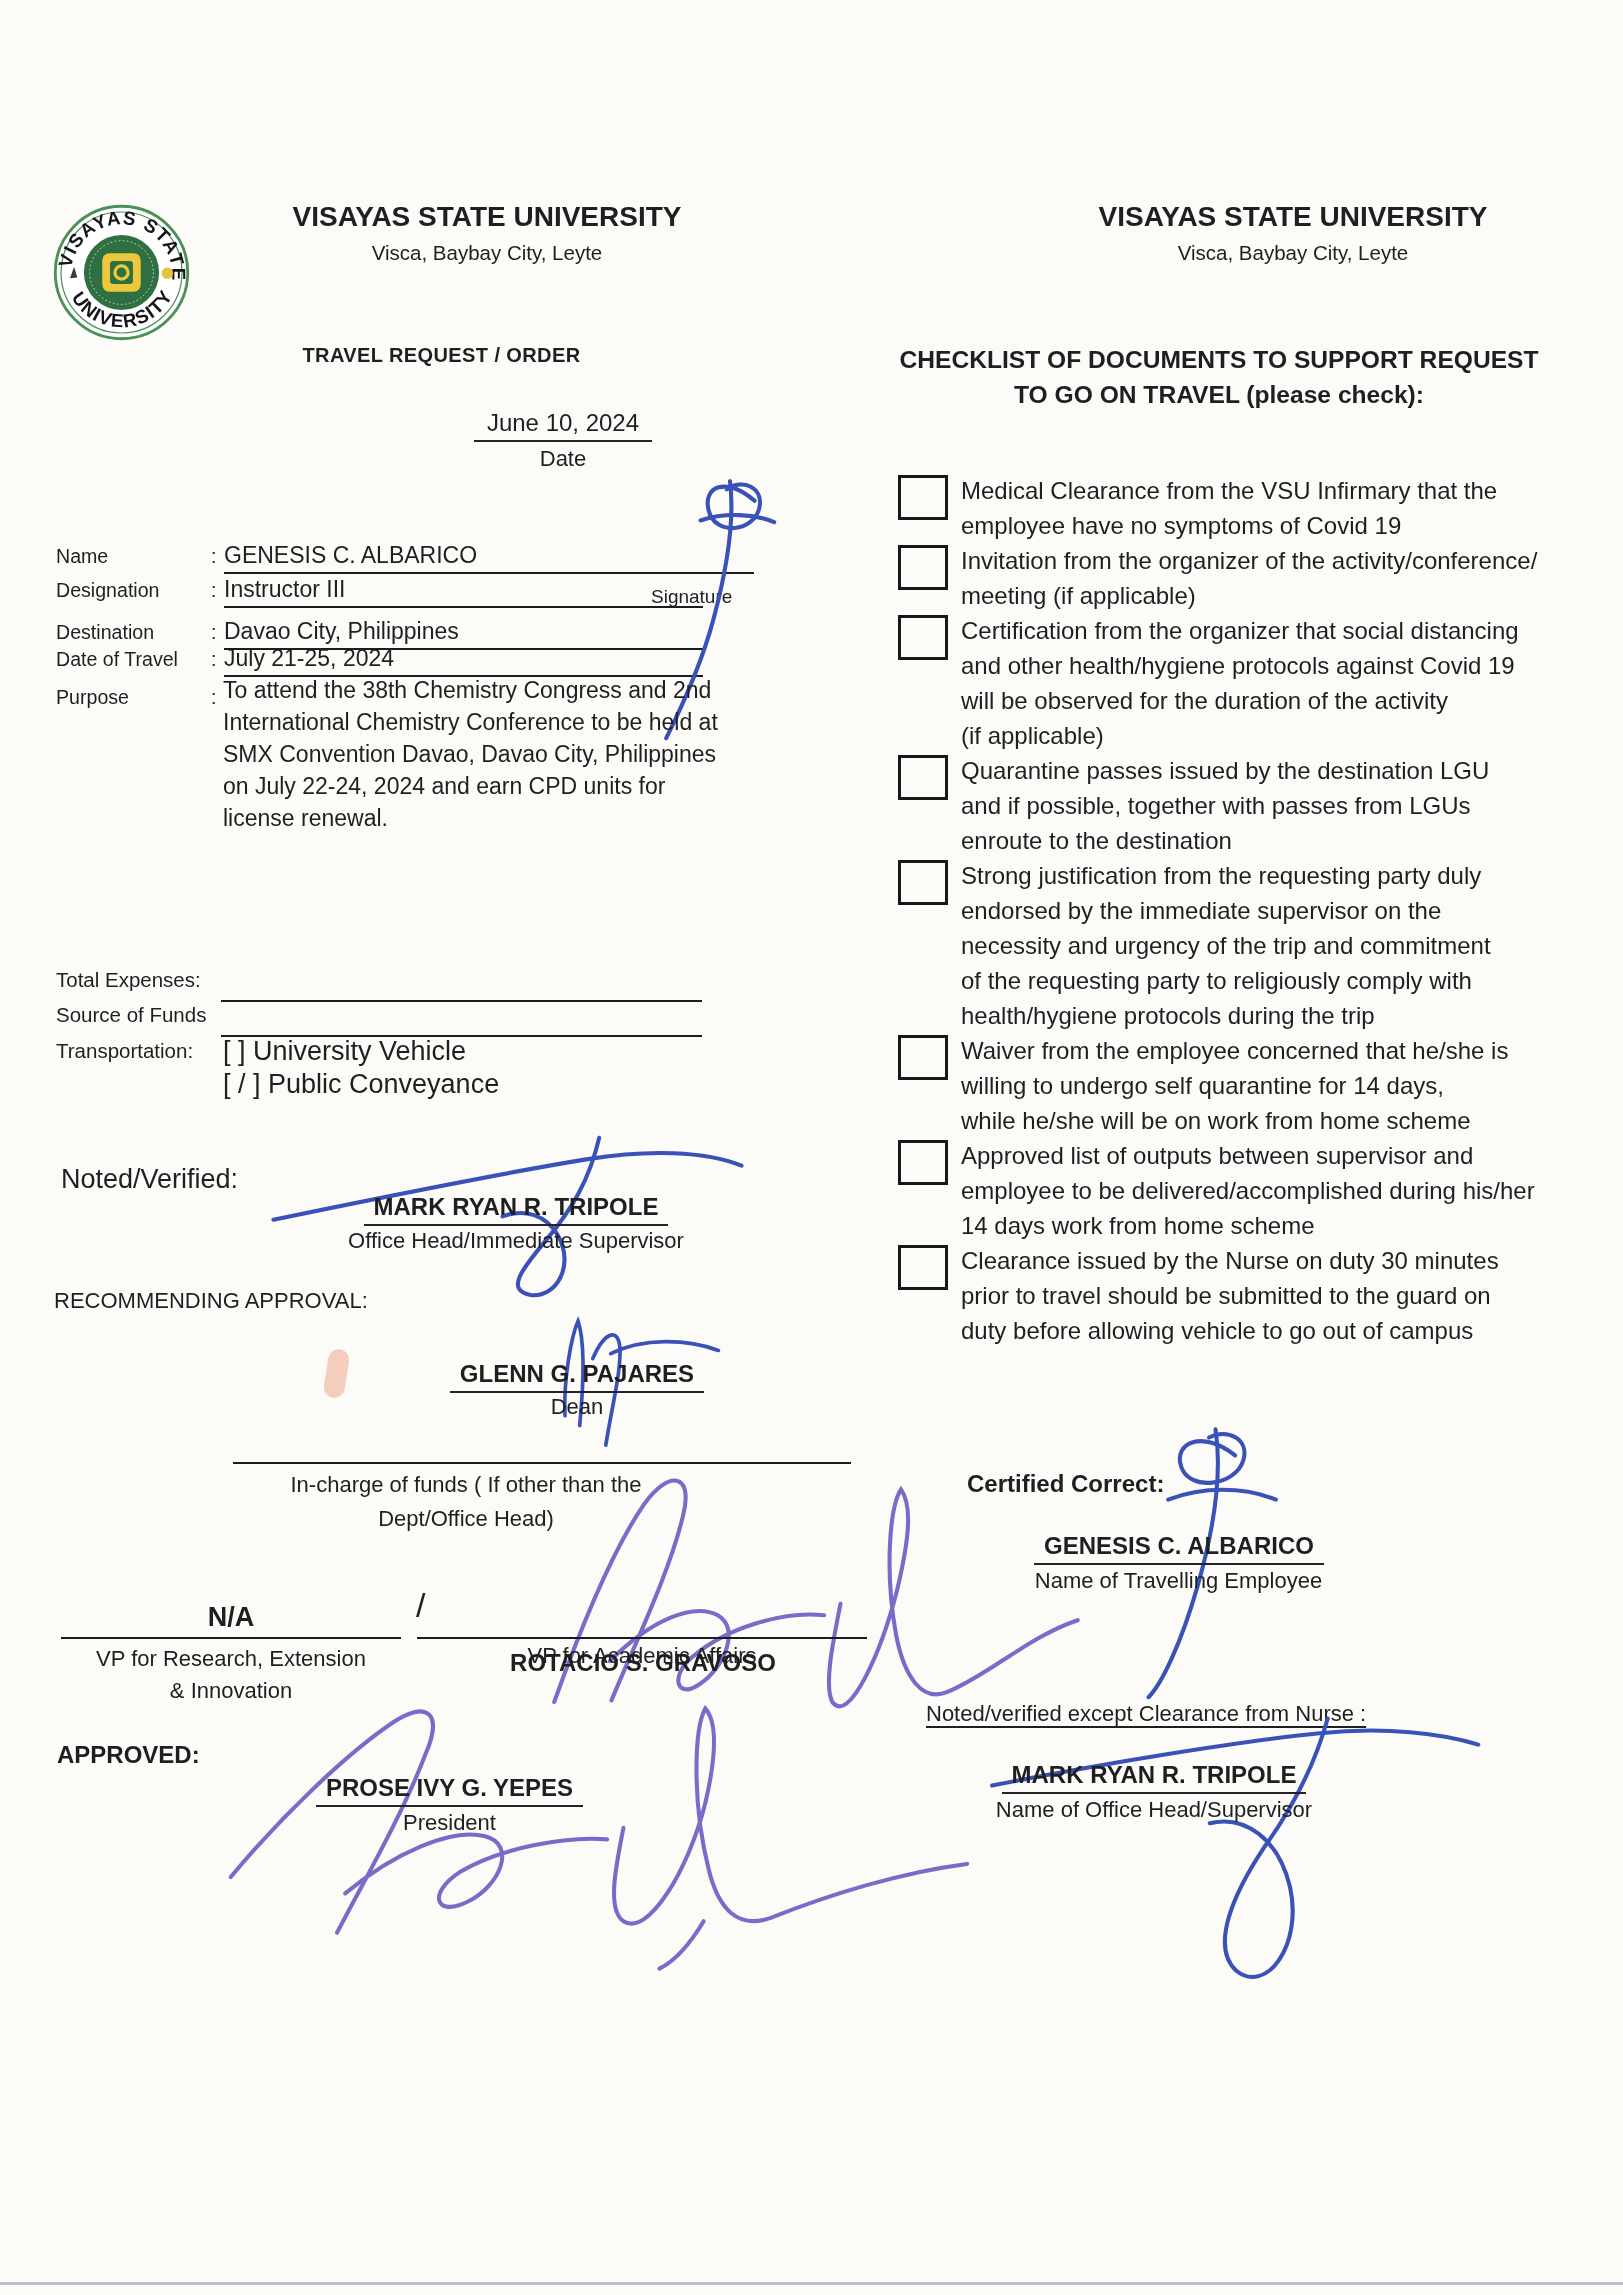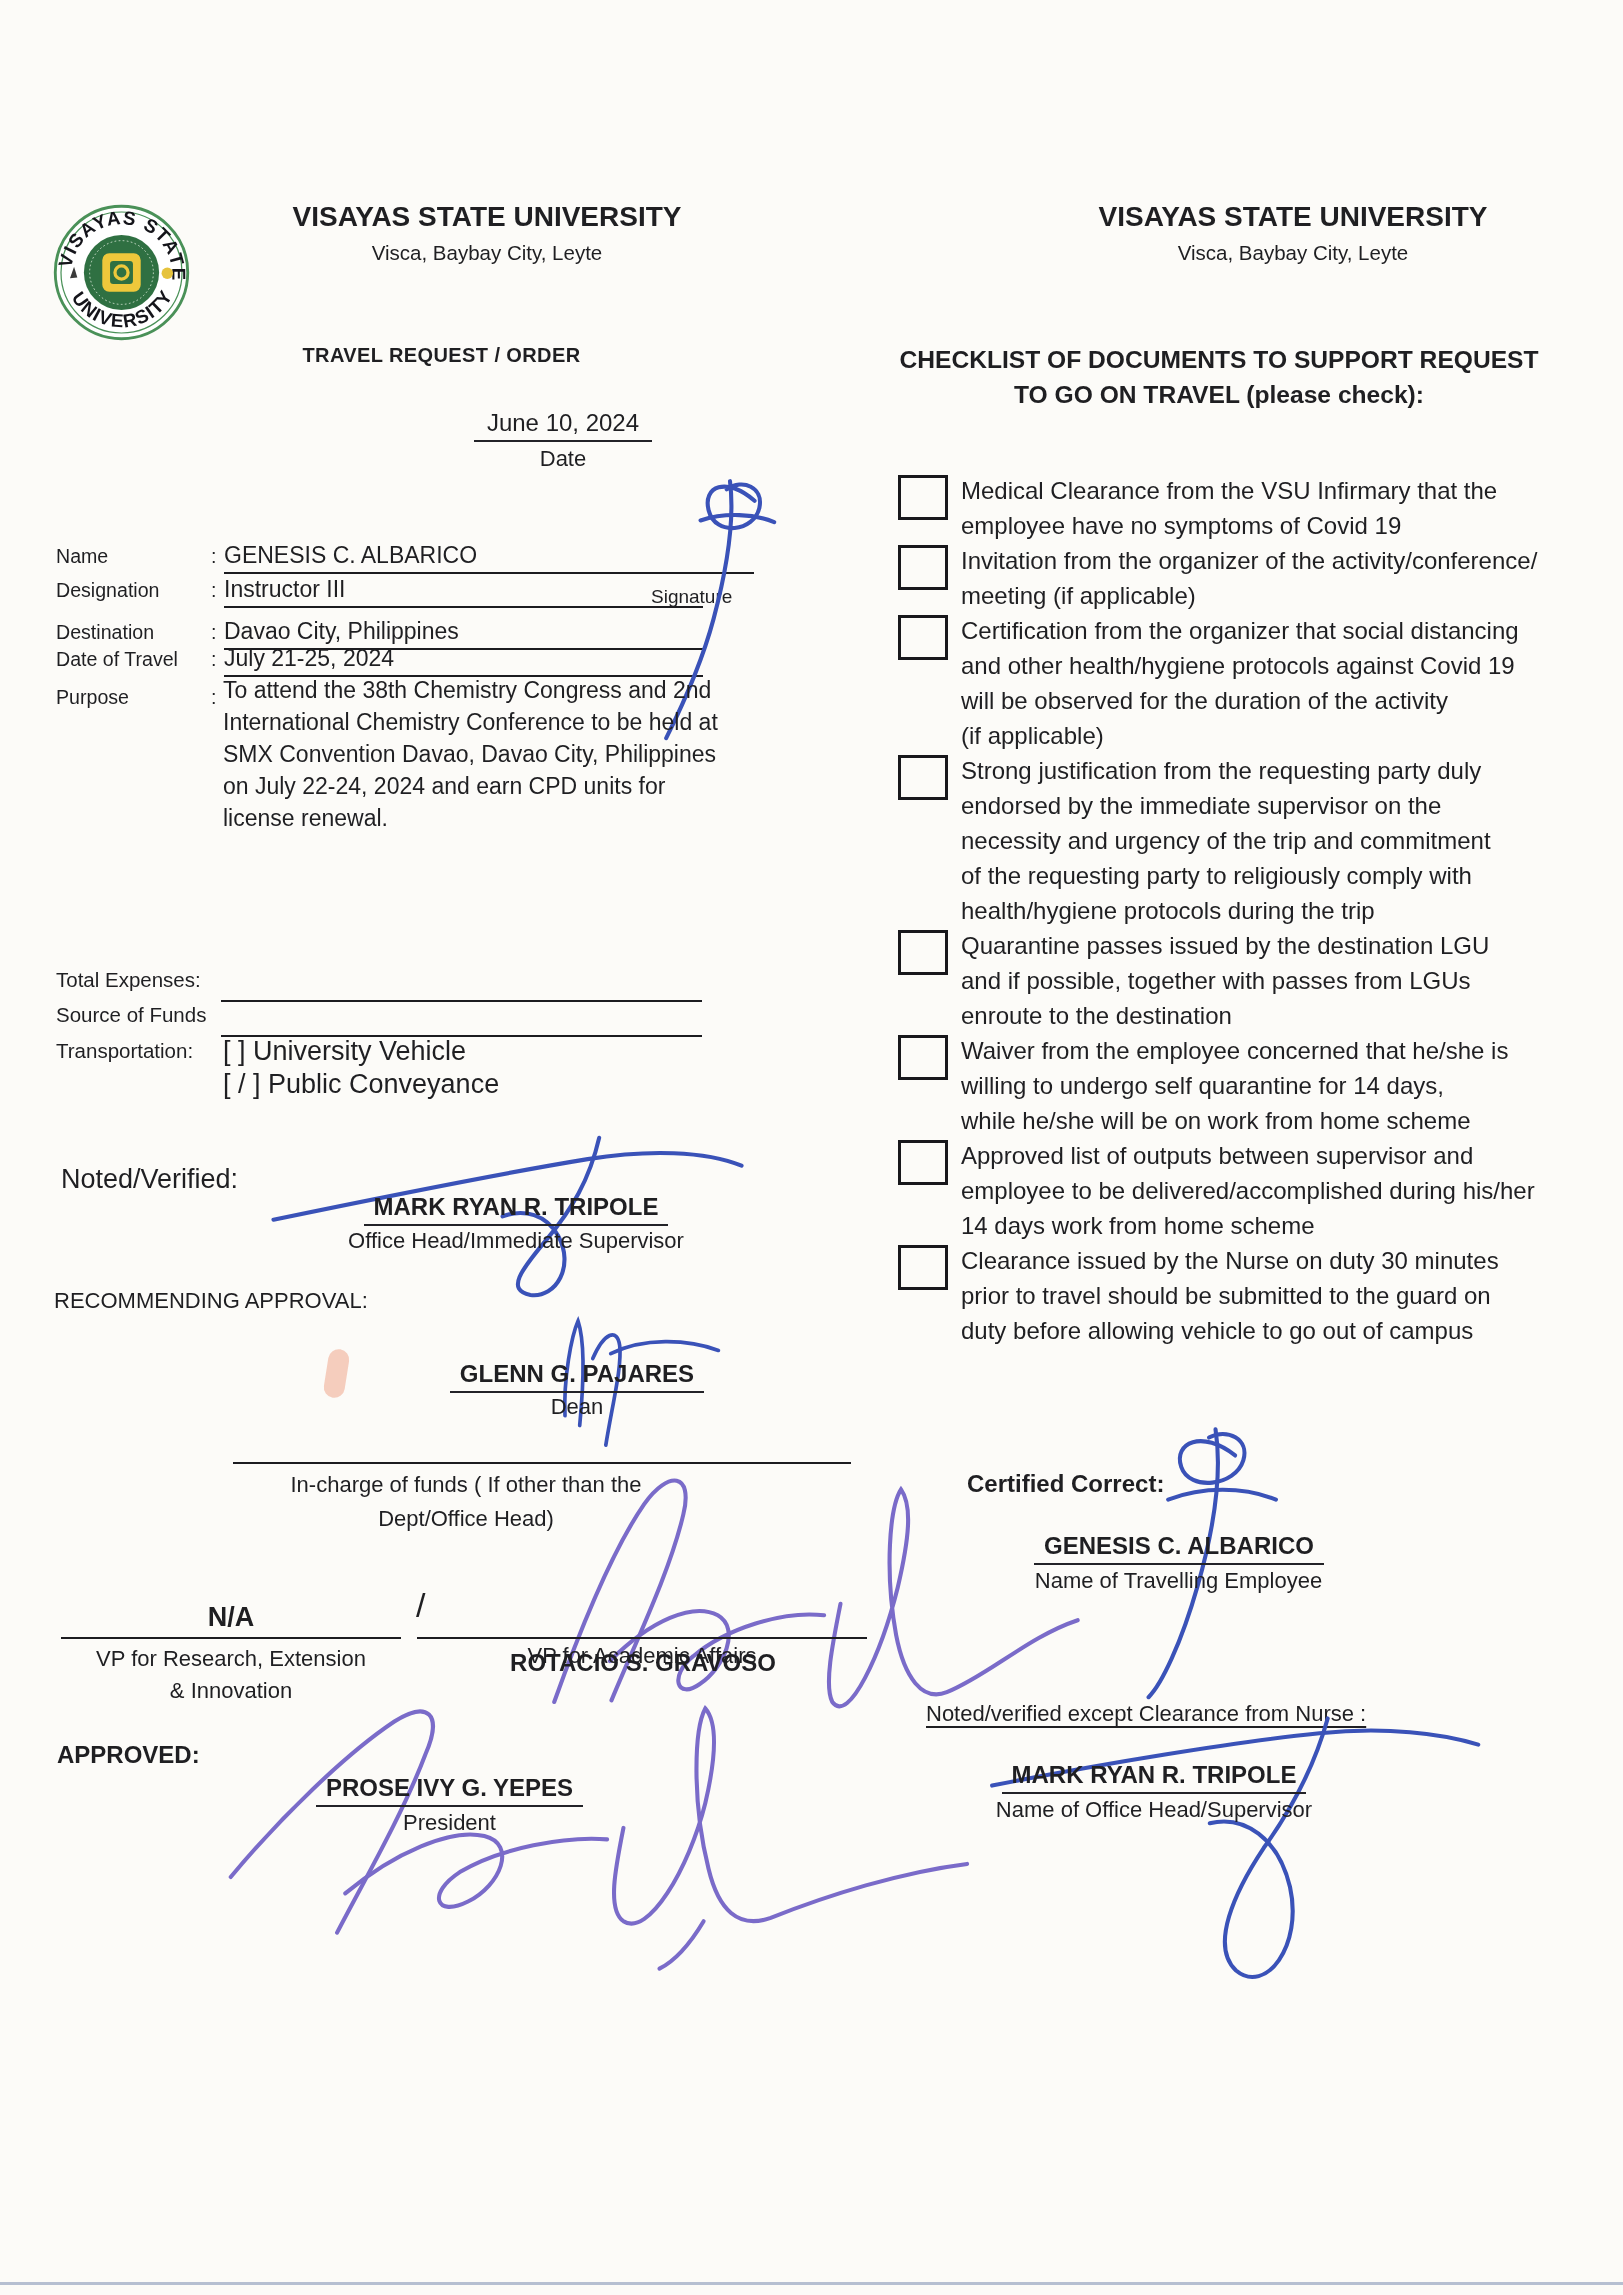--- a/index.html
+++ b/index.html
@@ -187,34 +187,34 @@
     </div>
     <div class="citem">
       <span class="cbox"></span>
       <div class="ctext">Certification from the organizer that social distancing
 and other health/hygiene protocols against Covid 19
 will be observed for the duration of the activity
 (if applicable)</div>
     </div>
     <div class="citem">
       <span class="cbox"></span>
+      <div class="ctext">Quarantine passes issued by the destination LGU
+and if possible, together with passes from LGUs
+enroute to the destination</div>
+    </div>
+    <div class="citem">
+      <span class="cbox"></span>
       <div class="ctext">Strong justification from the requesting party duly
 endorsed by the immediate supervisor on the
 necessity and urgency of the trip and commitment
 of the requesting party to religiously comply with
 health/hygiene protocols during the trip</div>
     </div>
     <div class="citem">
       <span class="cbox"></span>
-      <div class="ctext">Quarantine passes issued by the destination LGU
-and if possible, together with passes from LGUs
-enroute to the destination</div>
-    </div>
-    <div class="citem">
-      <span class="cbox"></span>
       <div class="ctext">Waiver from the employee concerned that he/she is
 willing to undergo self quarantine for 14 days,
 while he/she will be on work from home scheme</div>
     </div>
     <div class="citem">
       <span class="cbox"></span>
       <div class="ctext">Approved list of outputs between supervisor and
 employee to be delivered/accomplished during his/her
 14 days work from home scheme</div>
     </div>

